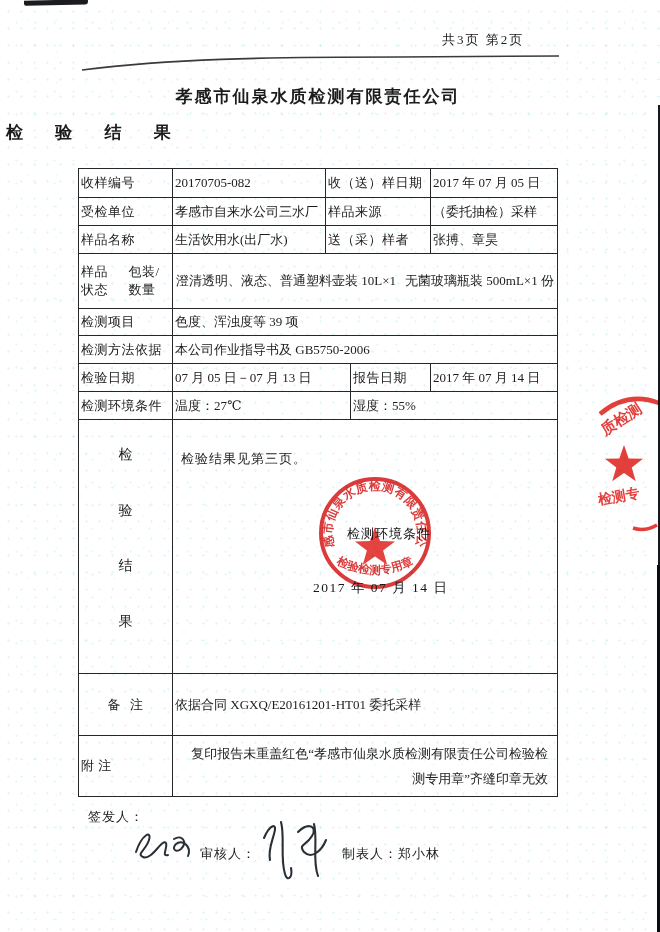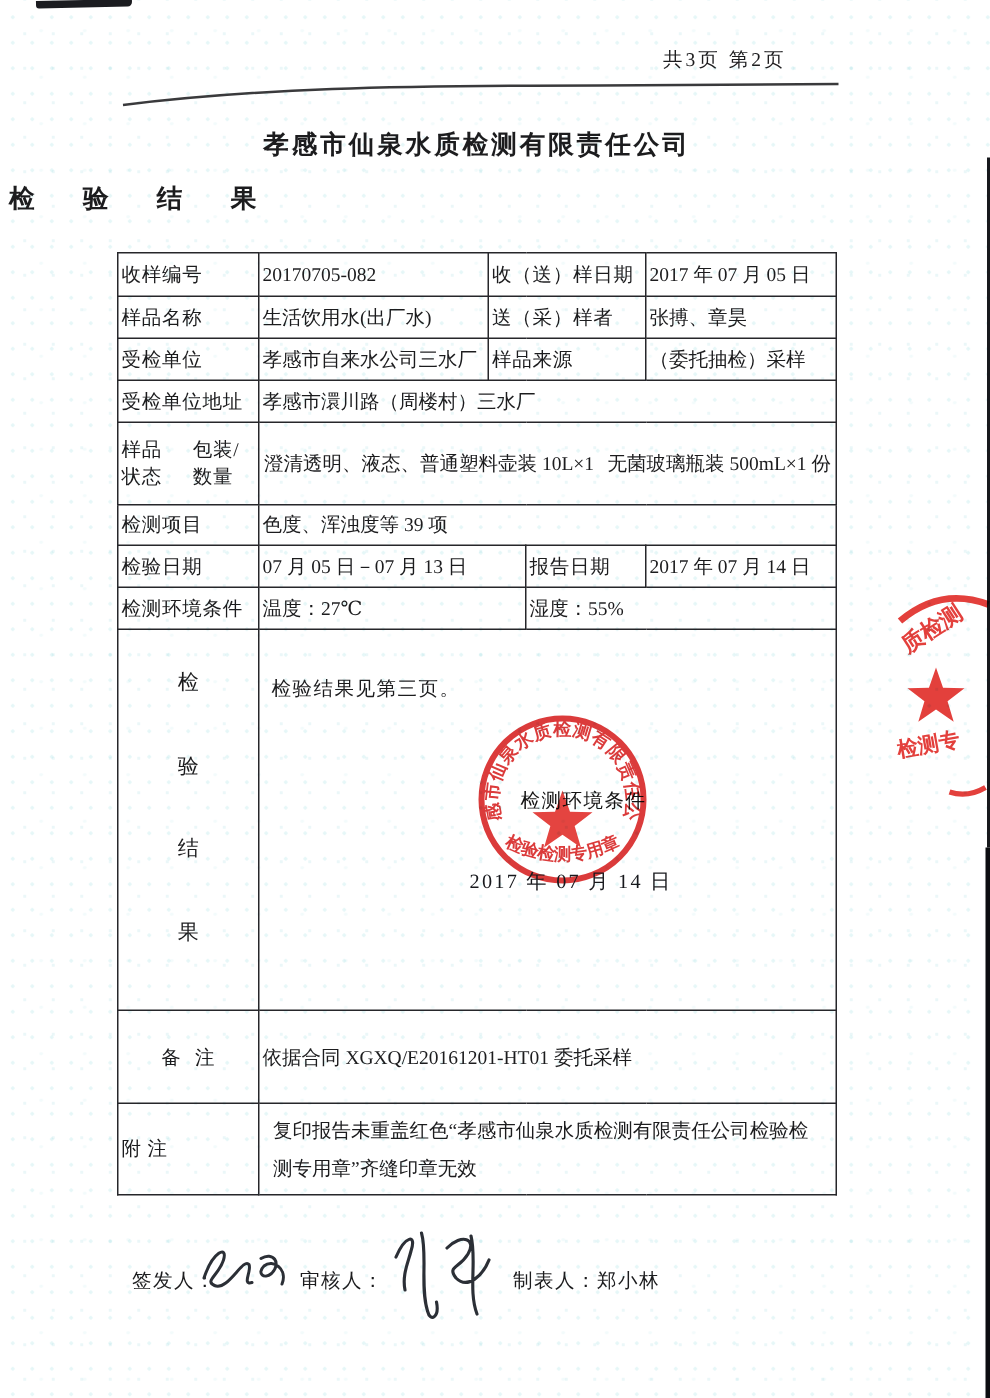--- a/index.html
+++ b/index.html
@@ -19,32 +19,32 @@
   
   #top-smudge{left:24px;top:0;width:64px;height:5px;background:#1b1c20;border-radius:0 0 3px 2px;transform:rotate(-1.2deg);}
   #page-info{left:442px;top:31px;font-size:13px;letter-spacing:2px;white-space:nowrap;}
   #company-title{left:0;top:85px;width:636px;text-align:center;font-size:17px;font-weight:700;letter-spacing:2px;}
   #doc-title{left:6px;top:121px;width:636px;font-size:17px;font-weight:700;letter-spacing:14px;}
   
   #report-table{position:absolute;left:78px;top:168px;width:479px;border-collapse:collapse;table-layout:fixed;}
   #report-table td{border:1.4px solid #26262a;vertical-align:middle;font-size:13px;padding:0 2px;overflow:hidden;}
   #report-table .lab{letter-spacing:.5px;}
   .two-line{display:flex;justify-content:center;gap:9px;}
-  .left-text{text-align:left;padding:5px 9px !important;line-height:25px;}
+  .left-text{text-align:right;padding:5px 9px !important;line-height:25px;}
   
   .vlabel{display:flex;flex-direction:column;align-items:center;justify-content:space-between;padding:26px 0 42px 0;height:185px;margin:0 auto;}
   .vlabel span{font-size:14px;}
   #result-cell{position:relative;height:253px;}
   #result-note{position:absolute;left:8px;top:30px;font-size:13px;letter-spacing:1px;}
   #seal-caption{position:absolute;left:174px;top:105px;font-size:13px;color:#141414;letter-spacing:1px;}
   #stamp-svg{position:absolute;left:132px;top:43px;mix-blend-mode:multiply;opacity:.93;}
   #stamp-date{position:absolute;left:140px;top:159px;font-size:13.5px;color:#17181c;letter-spacing:1.5px;}
   
   .sig-label{font-size:13px;letter-spacing:1px;white-space:nowrap;}
-  #issuer-label{left:88px;top:845px;}
+  #issuer-label{left:88px;top:808px;}
   #reviewer-label{left:200px;top:845px;font-family:Liberation Mono, monospace;}
   #preparer-block{left:342px;top:845px;}
   .sig-svg{position:absolute;}
   #issuer-signature{left:130px;top:826px;}
   #reviewer-signature{left:254px;top:816px;}
   
   #edge-line-top{right:0;top:105px;width:2px;height:460px;background:#17181c;}
   #edge-line-bottom{right:0;top:565px;width:3px;height:367px;background:#0b0c10;}
   
   #seam-stamp{right:0;top:388px;width:63px;height:146px;overflow:hidden;mix-blend-mode:multiply;opacity:.95;}
@@ -77,52 +77,52 @@
         <col style="width:127px">
       </colgroup>
     <tbody>
         <tr style="height:29px">
       <td class="lab">收样编号</td>
       <td>20170705-082</td>
       <td colspan="2" class="lab">收（送）样日期</td>
       <td>2017 年 07 月 05 日</td>
     </tr>
     <tr style="height:28px">
+      <td class="lab">受检单位</td>
+      <td>孝感市自来水公司三水厂</td>
+      <td colspan="2" class="lab">样品来源</td>
+      <td>（委托抽检）采样</td>
+    </tr>
+    <tr style="height:28px">
       <td class="lab">样品名称</td>
       <td>生活饮用水(出厂水)</td>
       <td colspan="2" class="lab">送（采）样者</td>
       <td>张搏、章昊</td>
-    </tr>
-    <tr style="height:28px">
-      <td class="lab">受检单位</td>
-      <td>孝感市自来水公司三水厂</td>
-      <td colspan="2" class="lab">样品来源</td>
-      <td>（委托抽检）采样</td>
-    </tr>
-    <tr style="height:28px">
-      <td class="lab">受检单位地址</td>
-      <td colspan="4">孝感市澴川路（周楼村）三水厂</td>
     </tr>
     <tr style="height:55px">
       <td class="lab">
         <div class="two-line">
           <span>样品状态</span>
           <span>包装/数量</span>
         </div>
       </td>
       <td colspan="4">
         <div class="two-line">
           <span>澄清透明、液态、普通塑料壶装 10L×1</span>
           <span>无菌玻璃瓶装 500mL×1 份</span>
         </div>
       </td>
     </tr>
     <tr style="height:27px">
       <td class="lab">检测项目</td>
       <td colspan="4">色度、浑浊度等 39 项</td>
+    </tr>
+    <tr style="height:28px">
+      <td class="lab">检测方法依据</td>
+      <td colspan="4">本公司作业指导书及 GB5750-2006</td>
     </tr>
     <tr style="height:28px">
       <td class="lab">检验日期</td>
       <td colspan="2">07 月 05 日－07 月 13 日</td>
       <td class="lab">报告日期</td>
       <td>2017 年 07 月 14 日</td>
     </tr>
     <tr style="height:28px">
       <td class="lab">检测环境条件</td>
       <td colspan="2">温度：27℃</td>

